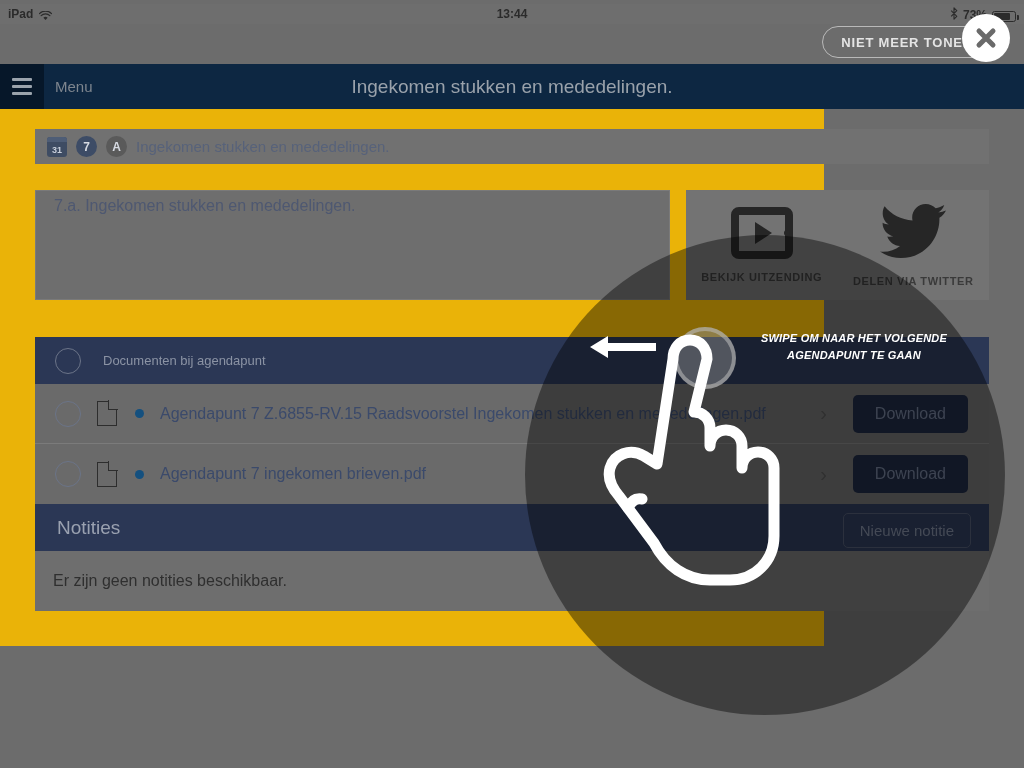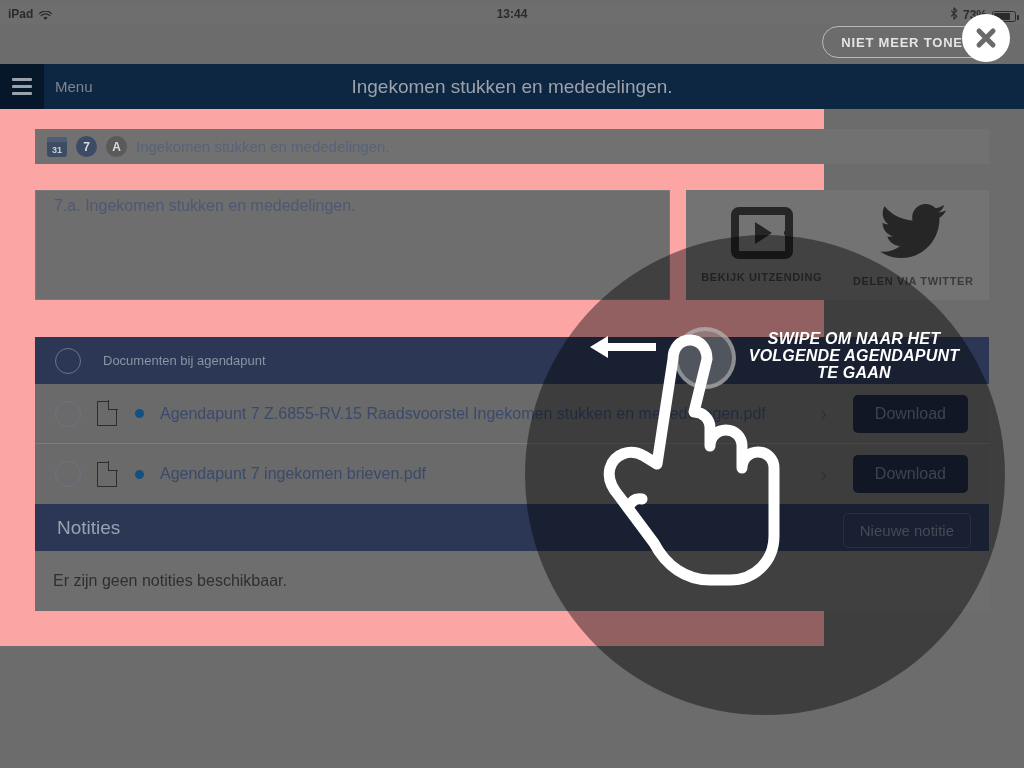--- a/index.html
+++ b/index.html
@@ -67,21 +67,21 @@
   .menu-label{
     position:absolute; left:55px; top:0; height:45px; line-height:45px;
     font-size:15px; color:#7d858e;
   }
   .page-title{
     position:absolute; left:0; top:0; width:1024px; height:45px; line-height:45px;
     text-align:center; font-size:19px; color:#9aa2ab;
   }
 
   
-  .content{ position:absolute; top:109px; left:0; width:824px; height:537px; background:#fca5a5; }
+  .content{ position:absolute; top:109px; left:0; width:824px; height:537px; background:#eab308; }
 
   .breadcrumb{
     position:absolute; left:35px; top:20px; width:954px; height:35px;
     background:#717171; display:flex; align-items:center; padding-left:12px; gap:9px;
   }
   .cal-ico{
     width:20px; height:20px; border-radius:3px; background:#3e4c63;
     color:#c8cfdb; font-size:9px; font-weight:bold;
     display:flex; align-items:flex-end; justify-content:center; padding-bottom:2px;
     position:relative;
@@ -179,21 +179,21 @@
 
   
   #spotlight{
     position:absolute; left:525px; top:235px; width:480px; height:480px;
     border-radius:50%; background:rgba(0,0,0,.42); pointer-events:none;
   }
 
   
   .swipe-text{
     position:absolute; left:748px; top:330px; width:212px;
-    font-size:16px; font-style:italic; font-weight:bold;
+    font-size:11px; font-style:italic; font-weight:bold;
     color:#ffffff; text-align:center; line-height:17px; letter-spacing:.2px;
   }
   .tap-ring{
     position:absolute; left:674px; top:327px; width:62px; height:62px;
     border-radius:50%; background:rgba(150,150,150,.45);
     border:4px solid rgba(190,190,190,.55);
   }
   .swipe-arrow{ position:absolute; left:586px; top:330px; width:72px; height:34px; }
   .hand-svg{ position:absolute; left:598px; top:318px; width:200px; height:272px; }
 

